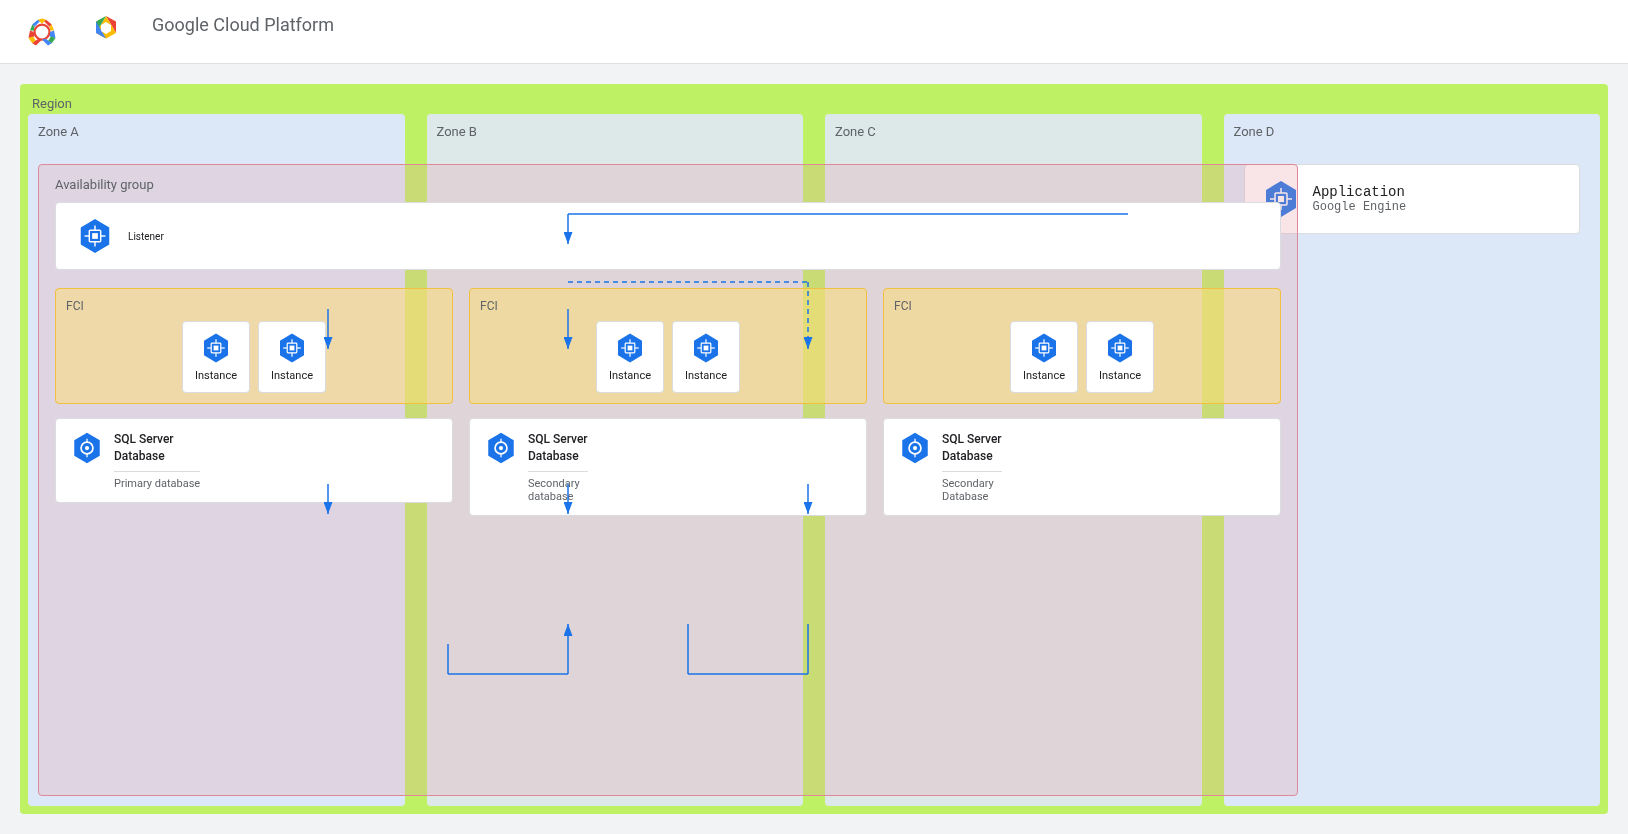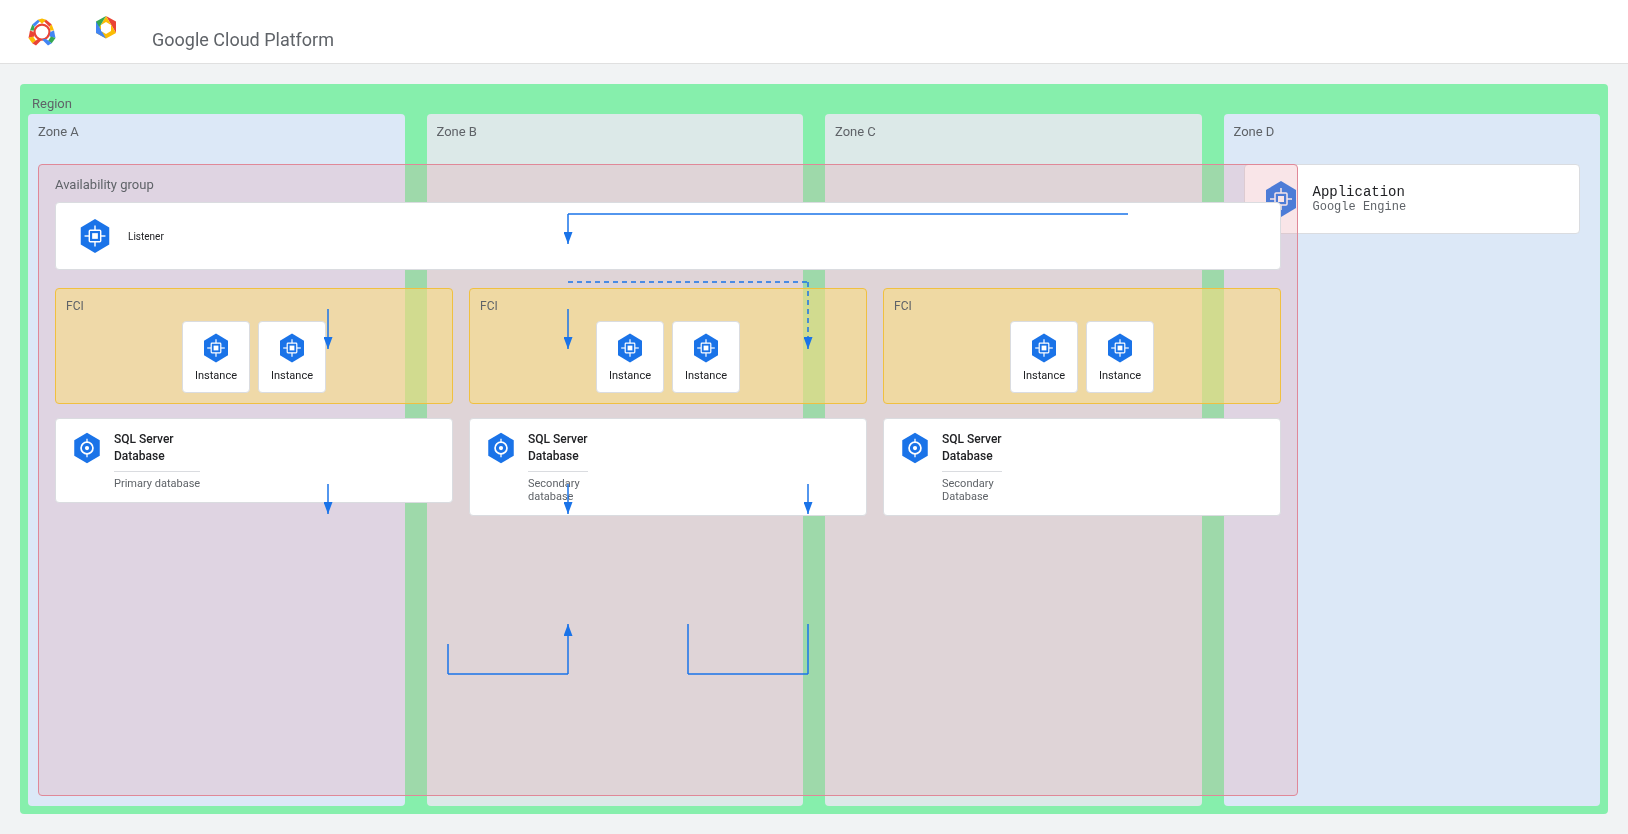--- a/index.html
+++ b/index.html
@@ -26,21 +26,21 @@
       background: #fff;
       display: flex;
       align-items: center;
       padding: 0 24px;
       border-bottom: 1px solid #e0e0e0;
       z-index: 10;
     }
 
     .logo-container {
       display: flex;
-      align-items: flex-end;
+      align-items: flex-start;
       gap: 28px;
     }
 
     .gcp-logo {
       width: 36px;
       height: 36px;
     }
 
     .logo-text {
       font-size: 18px;
@@ -54,21 +54,21 @@
       top: 64px;
       left: 0; right: 0; bottom: 0;
       padding: 20px;
     }
 
     
     .region-container {
       position: relative;
       width: 100%;
       height: calc(100% - 0px);
-      background: #86efac;
+      background: #bef264;
       border-radius: 4px;
       padding: 12px;
     }
 
     .region-label {
       font-size: 13px;
       color: #5f6368;
       margin-bottom: 8px;
       font-weight: 400;
     }

